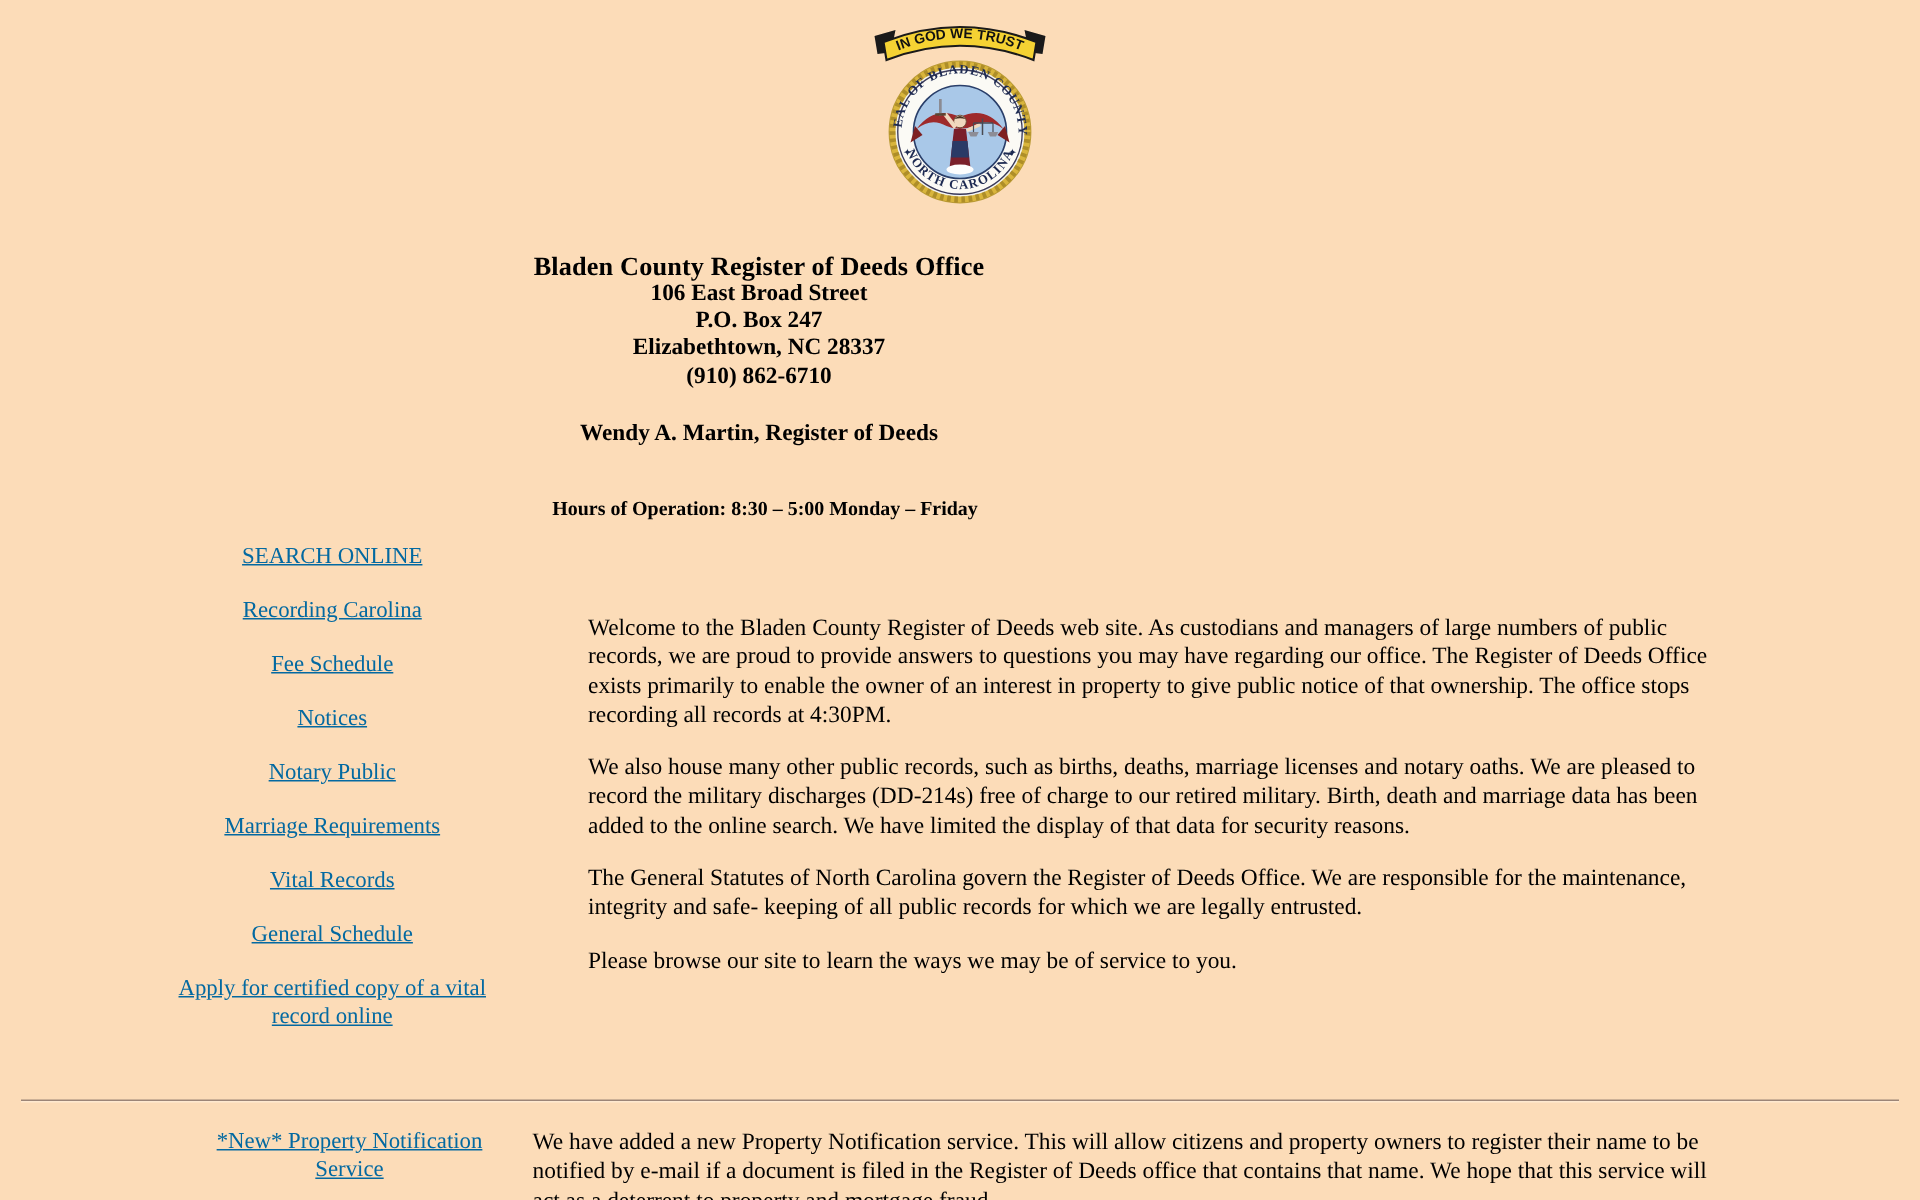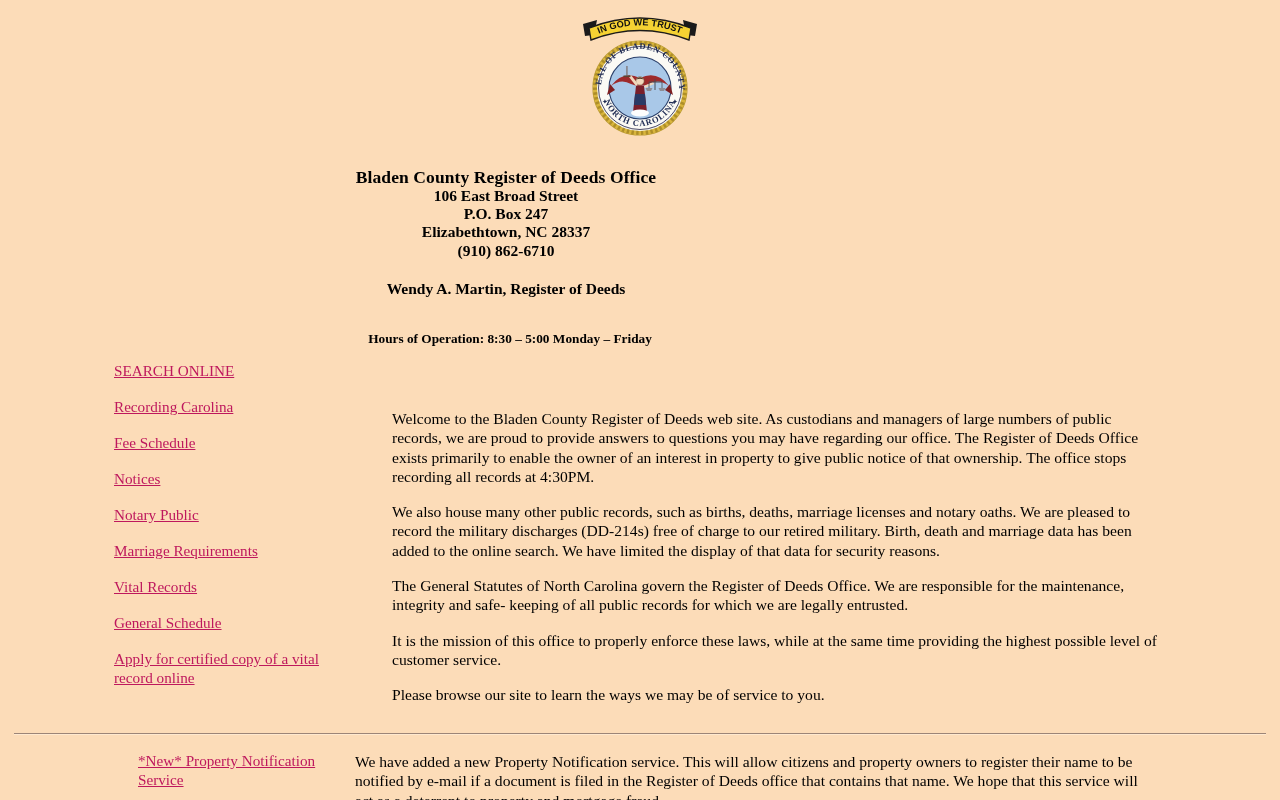--- a/index.html
+++ b/index.html
@@ -74,26 +74,27 @@
 
   
   .sidebar {
     position: absolute;
     left: 114px;
     top: 362px;
     width: 215px;
   }
   .nav-link {
     display: block;
-    color: #be185d;
+    color: #0369a1;
     text-decoration: underline;
     font-size: 15.2px;
     line-height: 18px;
     margin-bottom: 18px;
     cursor: pointer;
+    text-align: center;
   }
   .nav-link.two-line { line-height: 18.5px; }
 
   
   .main {
     position: absolute;
     left: 392px;
     top: 409px;
     width: 772px;
   }
@@ -226,21 +227,20 @@
     <a class="nav-link">Marriage Requirements</a>
     <a class="nav-link">Vital Records</a>
     <a class="nav-link">General Schedule</a>
     <a class="nav-link two-line">Apply for certified copy of a vital record online</a>
   </nav>
 
   <main class="main">
     <p>Welcome to the Bladen County Register of Deeds web site. As custodians and managers of large numbers of public records, we are proud to provide answers to questions you may have regarding our office. The Register of Deeds Office exists primarily to enable the owner of an interest in property to give public notice of that ownership. The office stops recording all records at 4:30PM.</p>
     <p>We also house many other public records, such as births, deaths, marriage licenses and notary oaths. We are pleased to record the military discharges (DD-214s) free of charge to our retired military. Birth, death and marriage data has been added to the online search. We have limited the display of that data for security reasons.</p>
     <p>The General Statutes of North Carolina govern the Register of Deeds Office. We are responsible for the maintenance, integrity and safe- keeping of all public records for which we are legally entrusted.</p>
-    <p>It is the mission of this office to properly enforce these laws, while at the same time providing the highest possible level of customer service.</p>
     <p>Please browse our site to learn the ways we may be of service to you.</p>
   </main>
 
   <hr class="divider">
 
   <div class="bottom-left">
     <a class="nav-link">*New* Property Notification Service</a>
   </div>
   <div class="bottom-right">
     <p>We have added a new Property Notification service. This will allow citizens and property owners to register their name to be notified by e-mail if a document is filed in the Register of Deeds office that contains that name. We hope that this service will act as a deterrent to property and mortgage fraud.</p>

